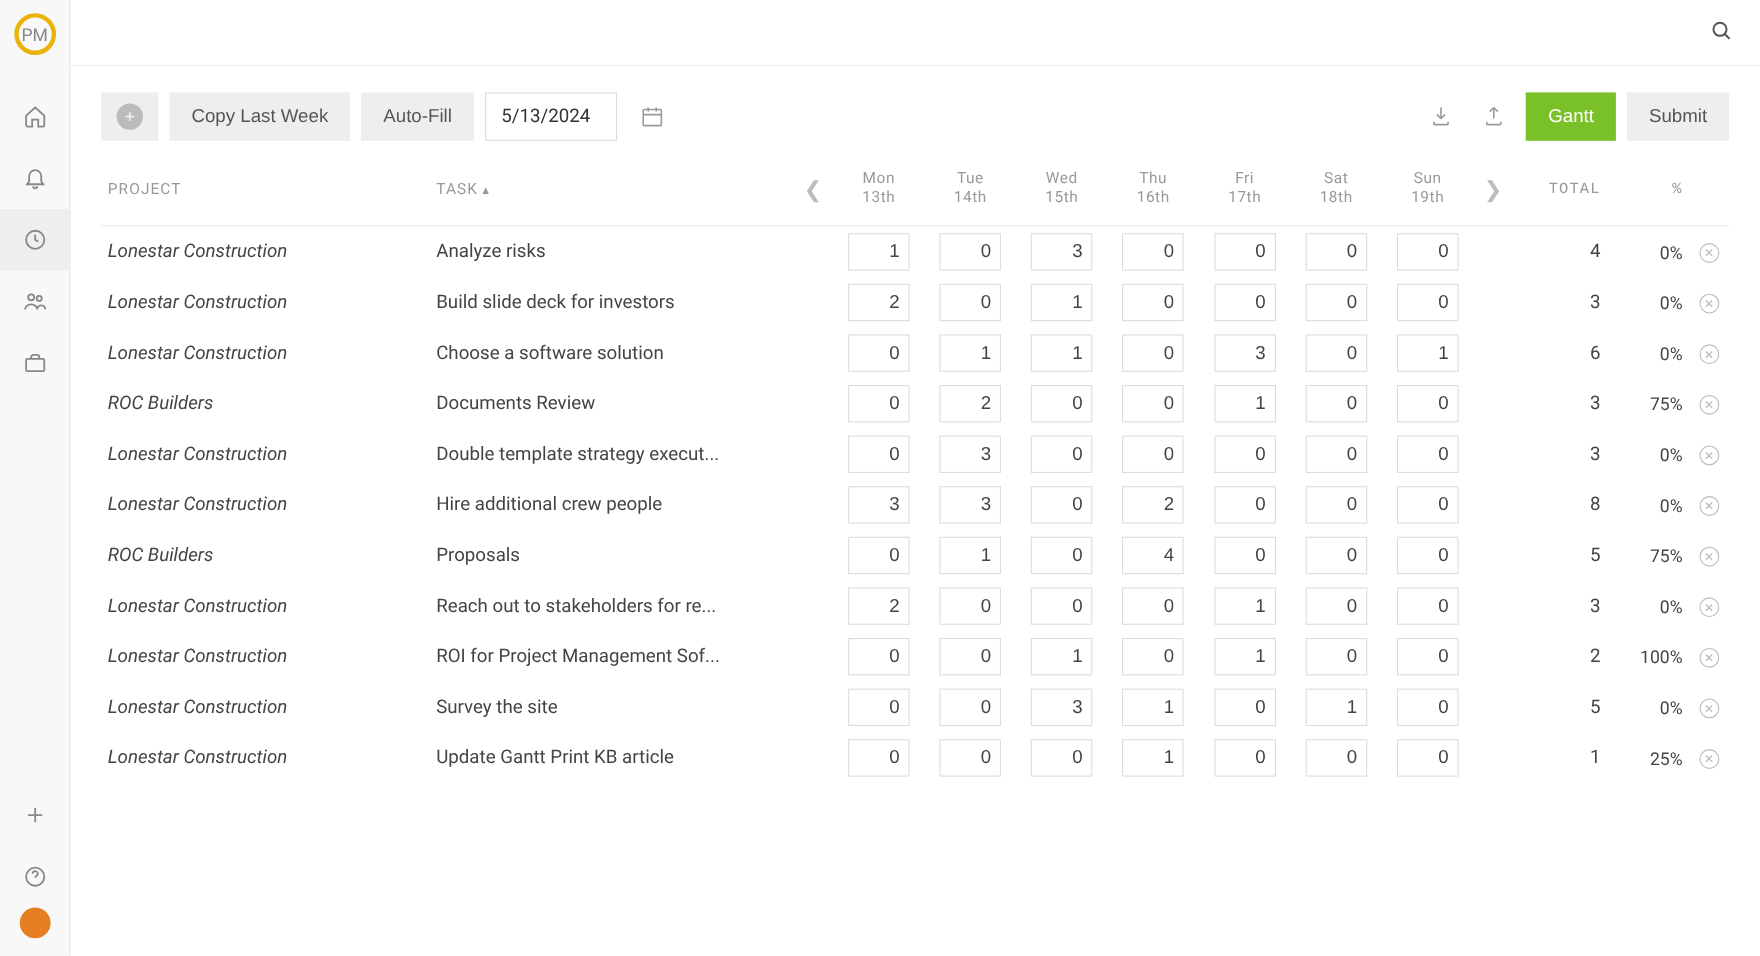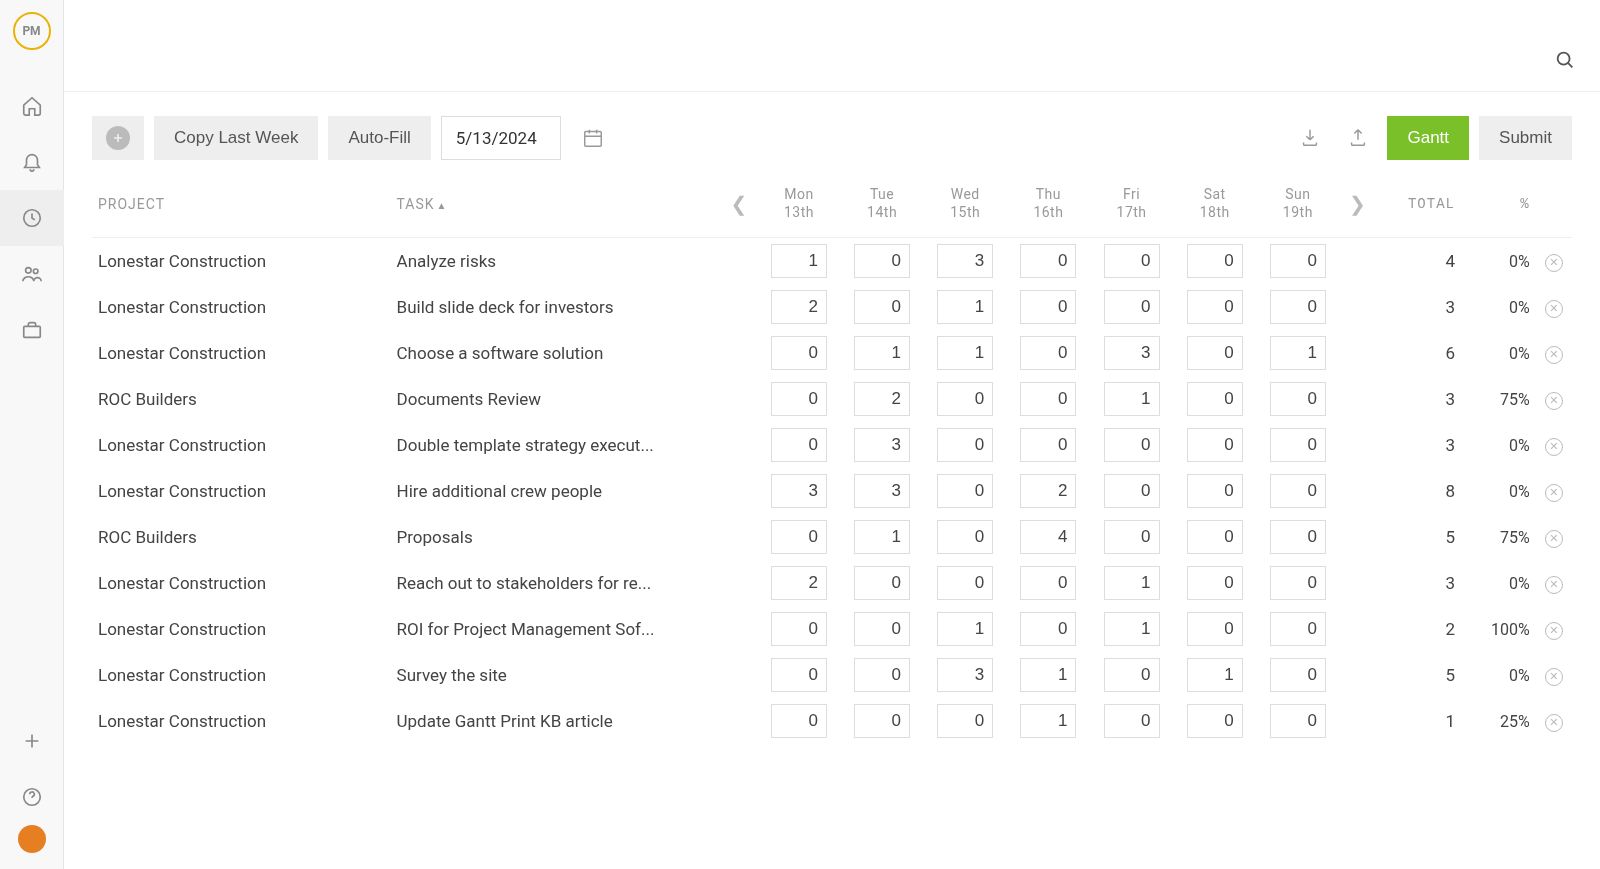--- a/index.html
+++ b/index.html
@@ -1,25 +1,25 @@
 <!DOCTYPE html>
 <html><head>
 <meta charset="utf-8">
 <style>
 * { box-sizing: border-box; margin: 0; padding: 0; }
 body { font-family: -apple-system, BlinkMacSystemFont, "Segoe UI", Roboto, sans-serif; font-size: 15px; color: #333; background: #fff; overflow: hidden; }
 .app { display: flex; height: 100vh; }
 .sidebar { width: 64px; background: #f8f8f8; border-right: 1px solid #e5e5e5; display: flex; flex-direction: column; align-items: center; padding-top: 12px; }
-.logo { width: 38px; height: 38px; border: 2px solid #eab308; border-radius: 50%; display: flex; align-items: center; justify-content: center; font-weight: 700; font-size: 12px; color: #888; margin-bottom: 28px; }
+.logo { width: 38px; height: 38px; border: 4px solid #eab308; border-radius: 50%; display: flex; align-items: center; justify-content: center; font-weight: 400; font-size: 16px; color: #888; margin-bottom: 28px; }
 .nav-icon { width: 64px; height: 56px; display: flex; align-items: center; justify-content: center; color: #888; cursor: pointer; }
 .nav-icon.active { background: #eee; }
 .nav-icon svg { width: 22px; height: 22px; stroke: currentColor; fill: none; stroke-width: 1.8; }
 .sidebar-spacer { flex: 1; }
 .avatar { width: 28px; height: 28px; border-radius: 50%; background: #e67e22; margin-bottom: 16px; }
-.main { flex: 1; display: flex; flex-direction: column; overflow: hidden; margin-top: 32px; }
+.main { flex: 1; display: flex; flex-direction: column; overflow: hidden; }
 .topbar { height: 60px; border-bottom: 1px solid #eee; display: flex; justify-content: flex-end; align-items: center; padding: 0 24px; }
 .topbar svg { width: 22px; height: 22px; stroke: #555; fill: none; stroke-width: 2; }
 .content { flex: 1; padding: 24px 28px 12px 28px; display: flex; flex-direction: column; overflow: hidden; }
 .toolbar { display: flex; gap: 10px; align-items: center; margin-bottom: 18px; }
 .btn { height: 44px; padding: 0 20px; border: none; background: #eeeeee; color: #555; font-size: 17px; cursor: pointer; display: flex; align-items: center; }
 .btn-icon-only { width: 52px; padding: 0; justify-content: center; }
 .btn-green { background: #7ac029; color: #fff; }
 .user-select { height: 44px; border: 1px solid #ddd; padding: 0 36px 0 14px; font-size: 17px; color: #333; min-width: 180px; position: relative; display: flex; align-items: center; background: #fff; }
 .user-select::after { content: ""; position: absolute; right: 12px; top: 18px; border-left: 5px solid transparent; border-right: 5px solid transparent; border-top: 6px solid #aaa; }
 .date-input { height: 44px; border: 1px solid #ddd; padding: 16px 14px; font-size: 17px; color: #333; min-width: 120px; display: flex; align-items: center; }
@@ -28,21 +28,21 @@
 .tb-spacer { flex: 1; }
 .tb-icon { width: 38px; height: 44px; display: flex; align-items: center; justify-content: center; cursor: pointer; }
 .grid-wrap { flex: 1; overflow: auto; }
 table { width: 100%; border-collapse: collapse; }
 th { text-align: left; font-weight: 400; color: #999; font-size: 14px; letter-spacing: 0.5px; padding: 8px 6px 16px 6px; border-bottom: 1px solid #eee; vertical-align: middle; }
 th.day { text-align: center; line-height: 1.25; font-size: 14px; }
 th.proj { letter-spacing: 1px; }
 th.nav-col { text-align: center; width: 34px; color: #bbb; font-size: 20px; cursor: pointer; }
 th.total, th.pct { text-align: right; letter-spacing: 1px; font-family: Liberation Mono, monospace; }
 td { padding: 6px 6px; vertical-align: middle; color: #444; font-size: 17px; }
-td.proj-cell { width: 280px; }
+td.proj-cell { width: 280px; font-style: italic; }
 td.task-cell { width: 310px; white-space: nowrap; overflow: hidden; text-overflow: ellipsis; max-width: 310px; }
 td.day-cell { text-align: center; width: 78px; }
 .hour-input { width: 56px; height: 34px; border: 1px solid #ddd; text-align: right; padding: 0 8px; font-size: 17px; color: #444; }
 td.total-cell { text-align: right; width: 80px; }
 td.pct-cell { text-align: right; width: 70px; font-size: 16px; }
 td.del-cell { width: 34px; text-align: center; color: #bbb; cursor: pointer; }
 .del-icon { width: 18px; height: 18px; border: 1.5px solid #bbb; border-radius: 50%; display: inline-flex; align-items: center; justify-content: center; font-size: 11px; }
 tr.totals-row td { color: #999; padding-top: 22px; border-top: 1px solid #eee; }
 tr.totals-row td.totals-label { text-align: right; padding-right: 12px; }
 tr.totals-row td.day-cell { font-size: 18px; }

